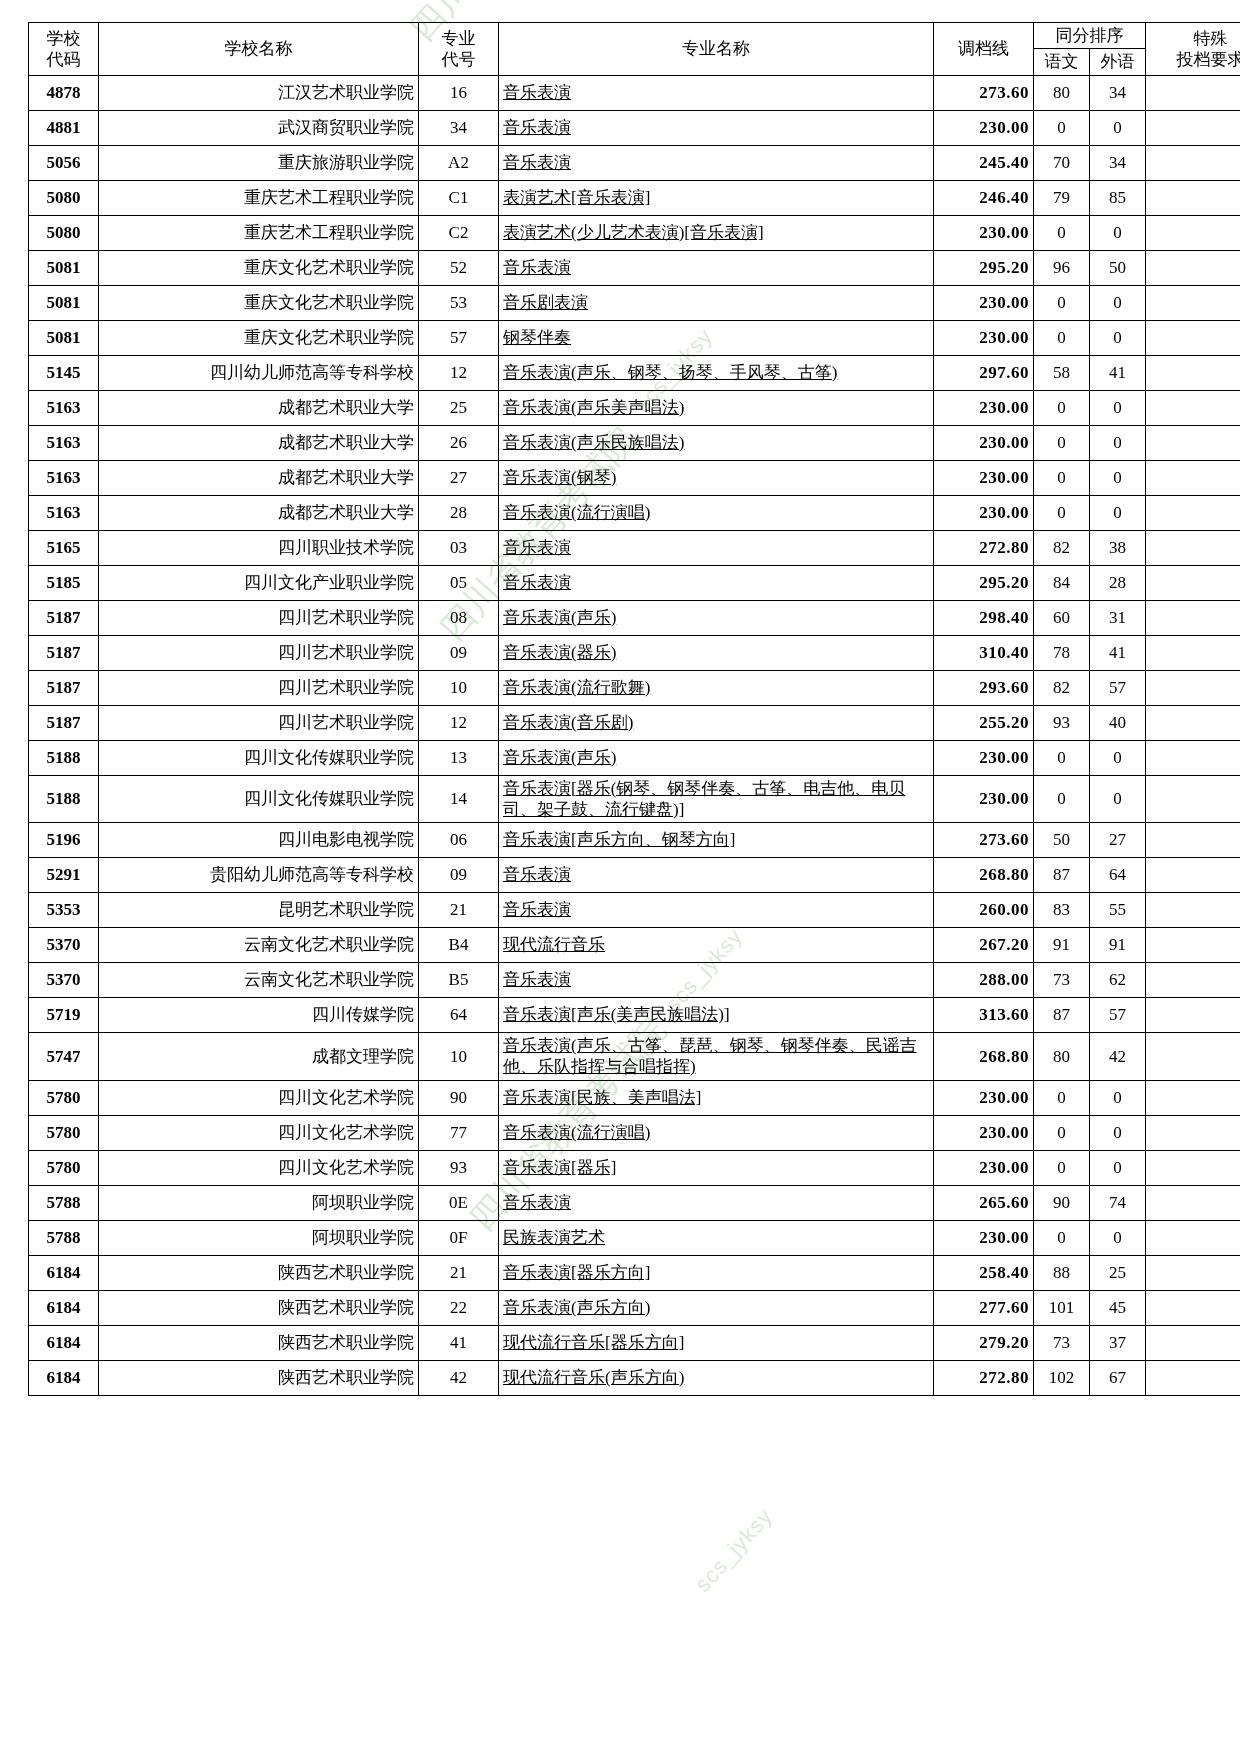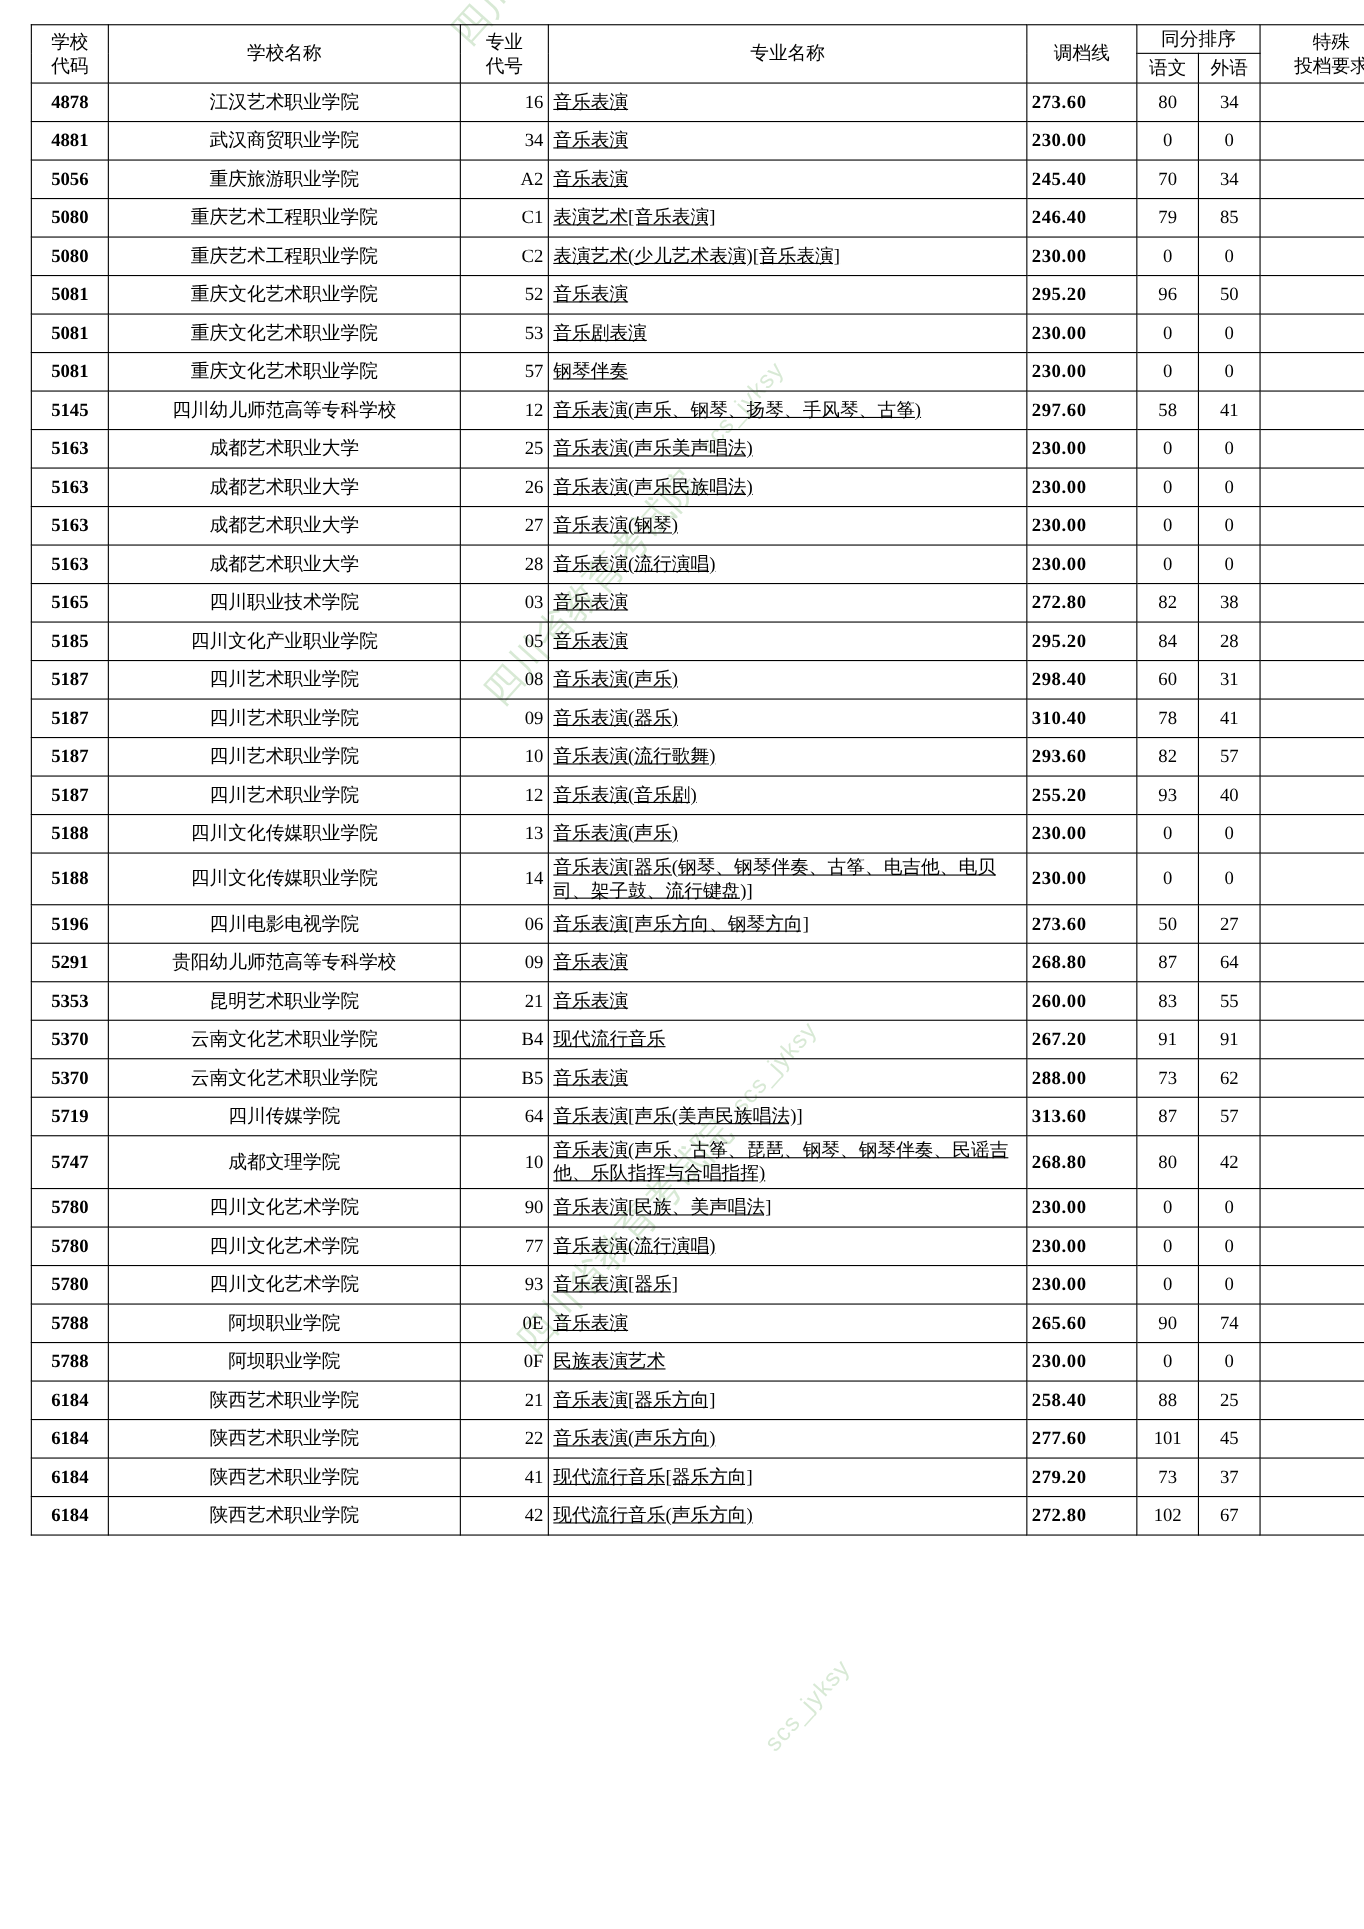--- a/index.html
+++ b/index.html
@@ -48,24 +48,24 @@
   .col-school-code { width: 70px; }
   .col-school-name { width: 320px; }
   .col-major-code { width: 80px; }
   .col-major-name { width: 435px; }
   .col-line { width: 100px; }
   .col-chinese { width: 56px; }
   .col-foreign { width: 56px; }
   .col-special { width: 130px; }
 
   td.c-school-code { text-align: center; font-size: 17px; font-weight: bold; }
-  td.c-school-name { text-align: center; padding-left: 6px; font-size: 17px; }
-  td.c-major-code { text-align: right; font-size: 17px; }
+  td.c-school-name { text-align: right; padding-left: 6px; font-size: 17px; }
+  td.c-major-code { text-align: center; font-size: 17px; }
   td.c-major-name { text-align: left; padding-left: 6px; font-size: 17px; text-decoration: underline; }
-  td.c-line { text-align: left; font-weight: bold; font-size: 17px; letter-spacing: 0.5px; }
+  td.c-line { text-align: right; font-weight: bold; font-size: 17px; letter-spacing: 0.5px; }
   td.c-num { text-align: center; font-size: 16px; }
   td.c-special { }
 
   tbody tr { height: 35px; }
 
   
   .watermark {
     position: absolute;
     top: 0; left: 0;
     width: 1240px;

